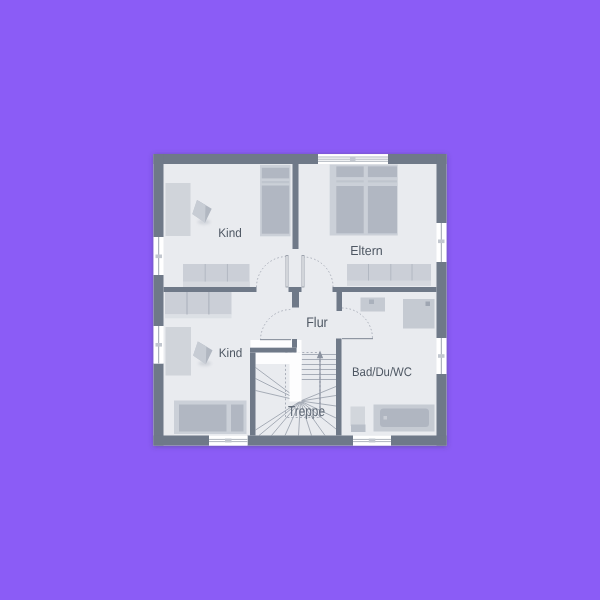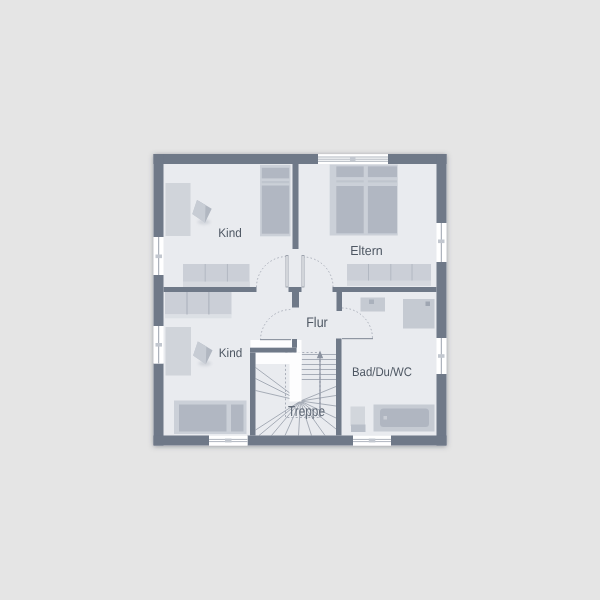--- a/index.html
+++ b/index.html
@@ -1,16 +1,16 @@
 <!DOCTYPE html>
 <html><head>
 <meta charset="utf-8">
 <style>
   html,body{margin:0;padding:0;background:#ffffff;}
-  #stage{position:relative;width:600px;height:600px;background:#e5e5e5;overflow:hidden;}
+  #stage{position:relative;width:600px;height:600px;background:#8b5cf6;overflow:hidden;}
   svg{position:absolute;left:0;top:0;}
   text{font-family:"Liberation Sans",sans-serif;text-rendering:geometricPrecision;}
 </style>
 </head>
 <body>
 <div id="stage">
 <svg width="600" height="600" viewBox="0 0 600 600">
   <defs>
     <filter id="bshadow" x="-5%" y="-5%" width="110%" height="110%">
       <feDropShadow dx="0" dy="0.8" stdDeviation="2.4" flood-color="#3c4452" flood-opacity="0.5"></feDropShadow>

